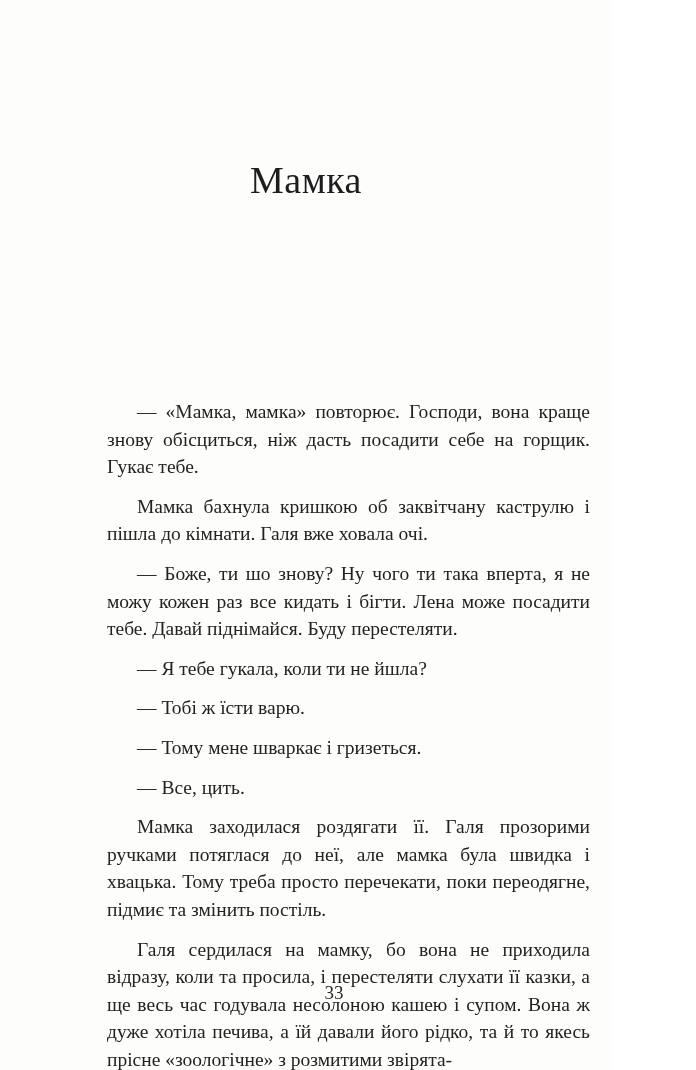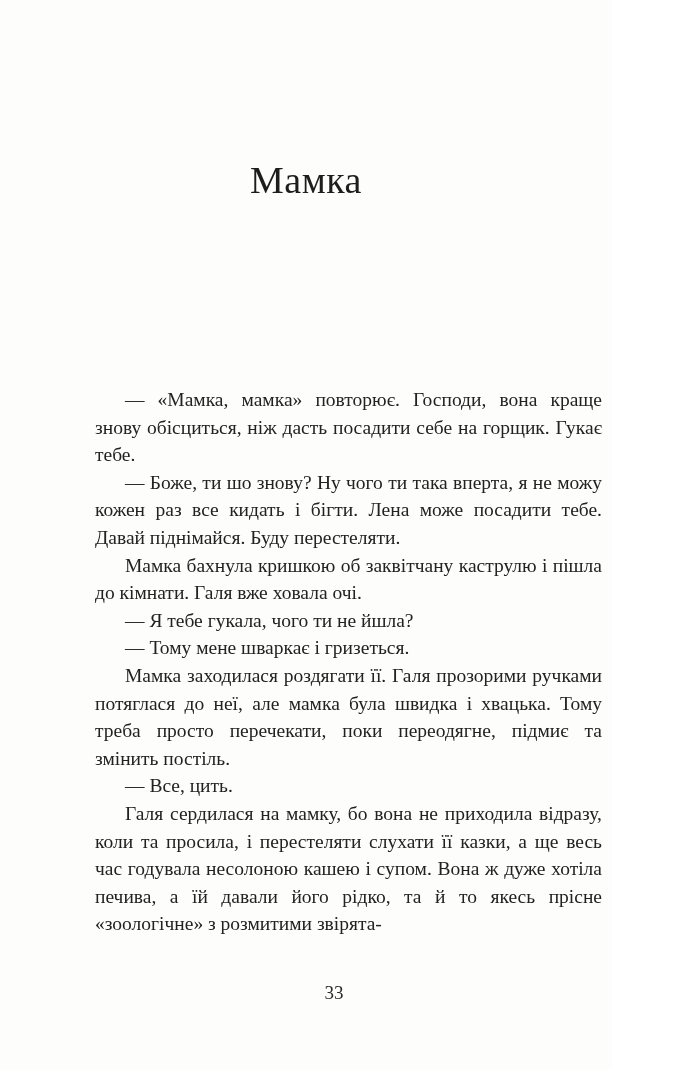--- a/index.html
+++ b/index.html
@@ -32,21 +32,21 @@
   .text-block {
     position: absolute;
     top: 386px;
     left: 95px;
     width: 507px;
     font-size: 19.5px;
     line-height: 27.6px;
     text-align: justify;
   }
   .text-block p {
-    margin: 0;
+    margin: 12px;
     padding: 0;
     text-indent: 30px;
   }
   .page-number {
     position: absolute;
     top: 982px;
     left: 0;
     width: 100%;
     text-align: center;
     font-size: 19px;
@@ -56,24 +56,25 @@
 </style>
 </head>
 <body>
 
 <div class="book-page">
 
   <h1 class="chapter-title">Мамка</h1>
 
   <div class="text-block">
     <p>— «Мамка, мамка» повторює. Господи, вона краще знову обісциться, ніж дасть посадити себе на горщик. Гукає тебе.</p>
+    <p>Мамка бахнула кришкою об заквітчану каструлю і пішла до кімнати. Галя вже ховала очі.</p>
     <p>— Боже, ти шо знову? Ну чого ти така вперта, я не можу кожен раз все кидать і бігти. Лена може посадити тебе. Давай піднімайся. Буду перестеляти.</p>
-    <p>Мамка бахнула кришкою об заквітчану каструлю і пішла до кімнати. Галя вже ховала очі.</p>
-    <p>— Я тебе гукала, чого ти не йшла?</p>
+    <p>— Я тебе гукала, коли ти не йшла?</p>
+    <p>— Тобі ж їсти варю.</p>
     <p>— Тому мене шваркає і гризеться.</p>
+    <p>— Все, цить.</p>
     <p>Мамка заходилася роздягати її. Галя прозорими ручками потяглася до неї, але мамка була швидка і хвацька. Тому треба просто перечекати, поки переодягне, підмиє та змінить постіль.</p>
-    <p>— Все, цить.</p>
     <p>Галя сердилася на мамку, бо вона не приходила відразу, коли та просила, і перестеляти слухати її казки, а ще весь час годувала несолоною кашею і супом. Вона ж дуже хотіла печива, а їй давали його рідко, та й то якесь прісне «зоологічне» з розмитими звірята-</p>
   </div>
 
   <div class="page-number">33</div>
 
 </div>
 
 </body></html>

